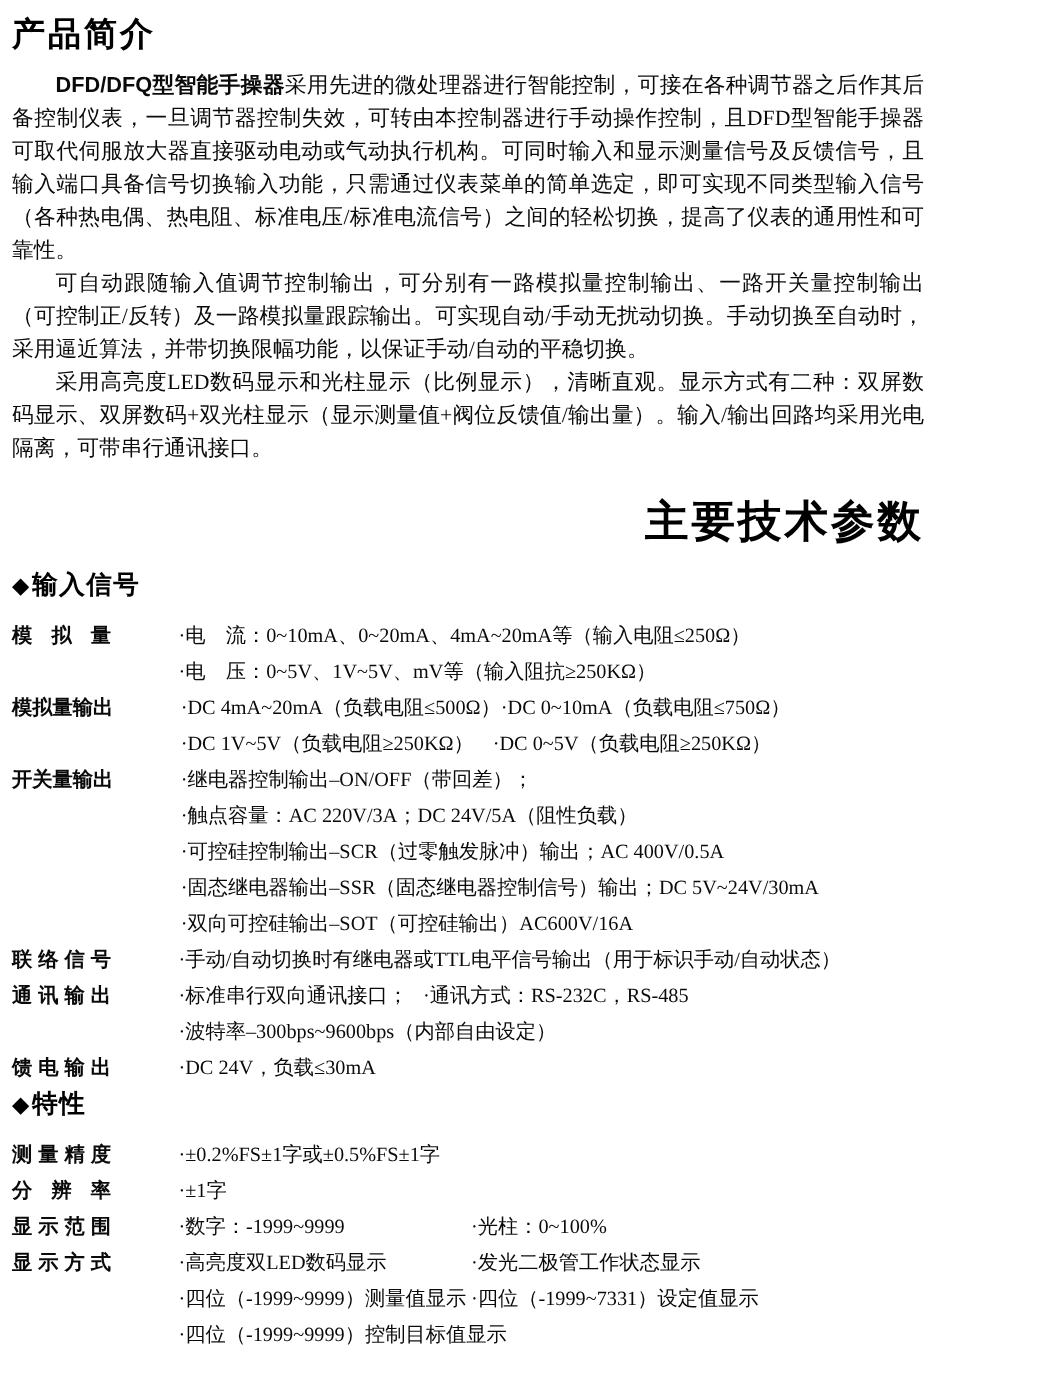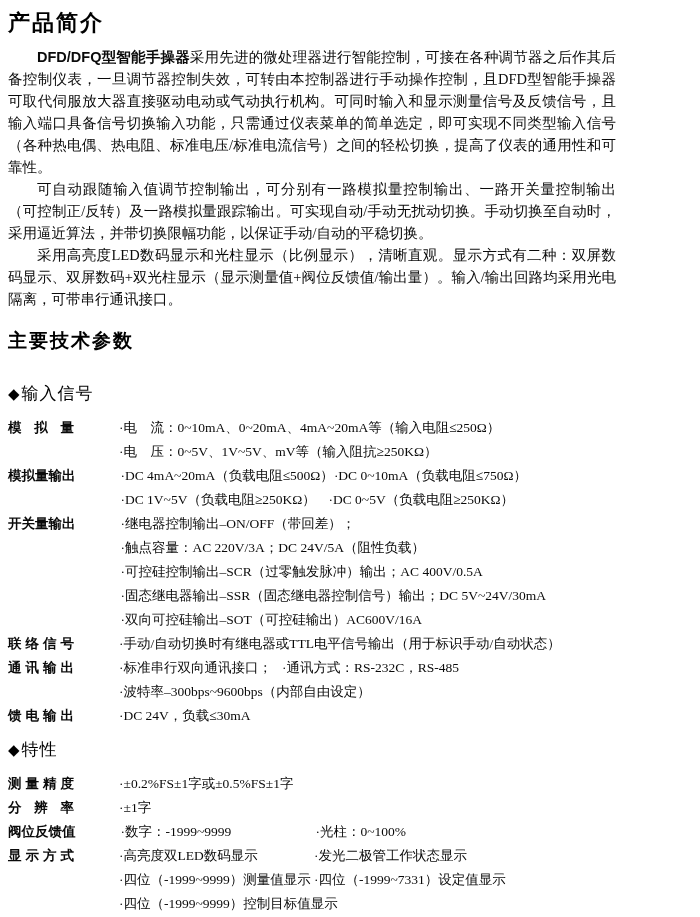--- a/index.html
+++ b/index.html
@@ -8,34 +8,34 @@
     width:624px; height:917px; box-sizing:border-box;
     padding:6px 8px 8px 8px; background:#fff; overflow:hidden;
   }
   .main-title {
     font-family:"Liberation Sans","DejaVu Sans",sans-serif;
     font-size:22px; font-weight:bold; letter-spacing:2px;
     margin:2px 0 8px 0; color:#000;
   }
   .tech-title {
     font-family:"Liberation Sans","DejaVu Sans",sans-serif;
-    font-size:19px; font-weight:bold; letter-spacing:2px;
-    margin:18px 0 28px 0; color:#000;
+    font-size:29px; font-weight:bold; letter-spacing:2px;
+    margin:18px 0 10px 0; color:#000;text-align:right;
   }
   p.para {
     font-size:14.5px; line-height:22px; margin:0;
     text-align:justify; text-indent:2em; color:#0a0a0a;
   }
   .lead {
     font-weight:bold;
     font-family:"Liberation Sans","DejaVu Sans",sans-serif;
   }
   .subhead {
-    font-size:17px; font-weight:normal; color:#000;
-    margin:10px 0 11px 0; letter-spacing:1px;
+    font-size:17px; font-weight:bold; color:#000;
+    margin:0 0 11px 0; letter-spacing:1px;
   }
   .subhead .diamond { font-size:15px; margin-right:1px; }
   .sec { margin:0; }
   .row { display:flex; font-size:13.5px; line-height:24px; color:#0a0a0a;gap:22px; }
   .label {
     flex:0 0 66px; font-weight:bold; white-space:nowrap;
     text-align:justify; text-align-last:justify; overflow:visible;
   }
   .content { margin-left:11px; flex:1; }
   .line { white-space:nowrap; }
@@ -116,21 +116,21 @@
             <div class="line"><span class="left">·±0.2%FS±1字或±0.5%FS±1字</span></div>
           </div>
         </div>
         <div class="row">
           <div class="label">分辨率</div>
           <div class="content">
             <div class="line"><span class="left">·±1字</span></div>
           </div>
         </div>
         <div class="row">
-          <div class="label">阀位反馈值</div>
+          <div class="label">显示范围</div>
           <div class="content">
             <div class="line"><span class="left">·数字：-1999~9999</span><span class="right">·光柱：0~100%</span></div>
           </div>
         </div>
         <div class="row">
           <div class="label">显示方式</div>
           <div class="content">
             <div class="line"><span class="left">·高亮度双LED数码显示</span><span class="right">·发光二极管工作状态显示</span></div>
             <div class="line"><span class="left">·四位（-1999~9999）测量值显示</span><span class="right">·四位（-1999~7331）设定值显示</span></div>
             <div class="line"><span class="left">·四位（-1999~9999）控制目标值显示</span></div>

